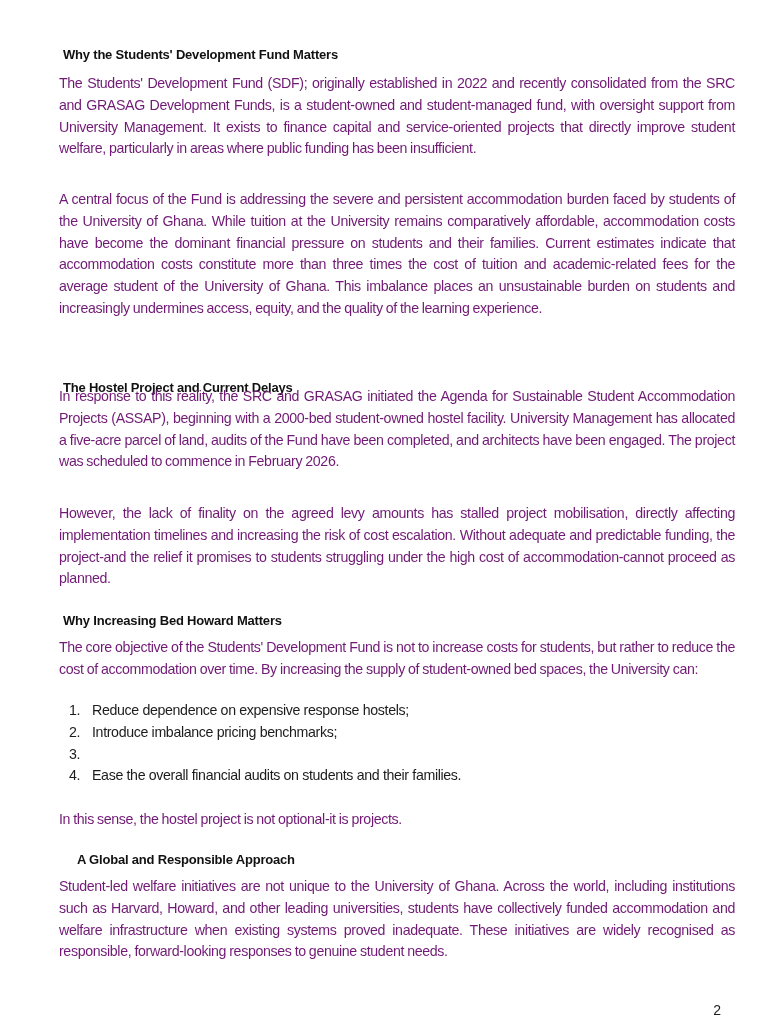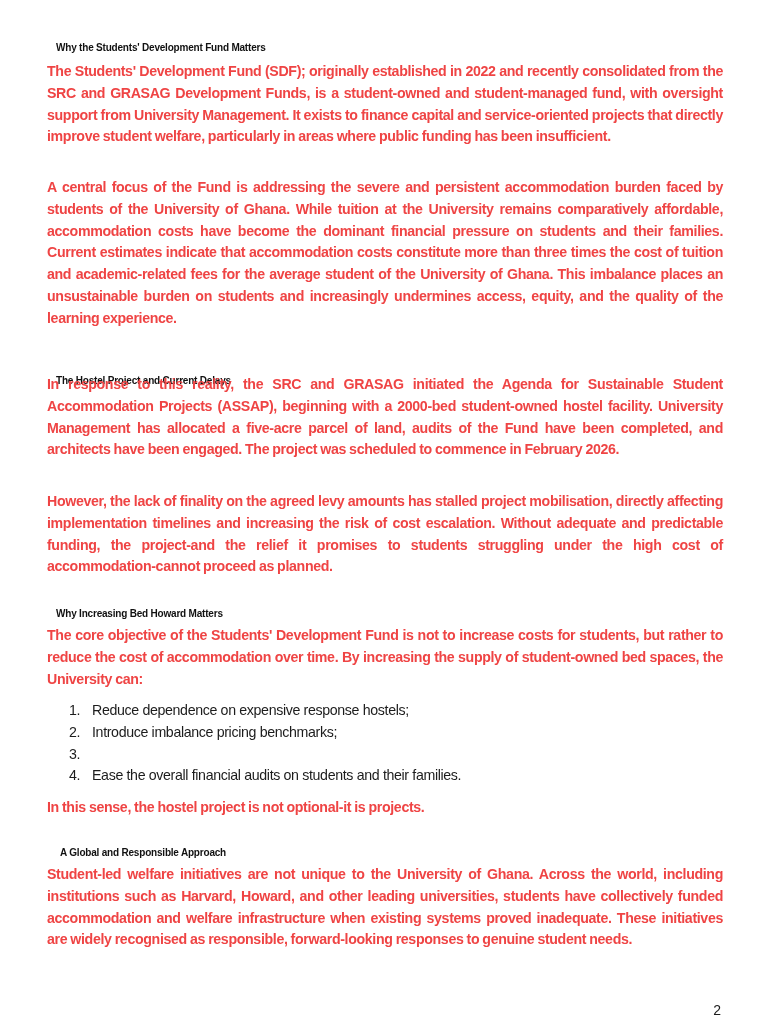--- a/index.html
+++ b/index.html
@@ -16,35 +16,34 @@
       font-family: "Liberation Sans", sans-serif;
     }
     .page {
       position: absolute;
       left: 47px;
       top: 0;
       width: 676px;
     }
     .heading {
       font-weight: bold;
-      font-size: 10px;
+      font-size: 13px;
       line-height: 22px;
-      margin: 9px;
+      margin: 16px;
       letter-spacing: -0.2px;
       color: #111;
     }
     .para {
       font-size: 14.2px;
       line-height: 21.8px;
-      margin: 0;
+      margin: 12px;
       text-align: justify;
       letter-spacing: -0.35px;
       word-spacing: -0.5px;
-      color: #ef4444;
-      font-weight: bold;
+      color: #701a75;
     }
     .list {
       margin: 0;
       padding: 0 0 0 22px;
       list-style: none;
     }
     .list li {
       font-size: 14.2px;
       line-height: 21.8px;
       letter-spacing: -0.35px;
@@ -90,17 +89,17 @@
     <li>
       <span class="num">3.</span>
     </li>
     <li>
       <span class="num">4.</span>
       <span>Ease the overall financial audits on students and their families.</span>
     </li>
   </ol>
   <p class="para" style="position:absolute; top:797px; left:0; width:676px;">In this sense, the hostel project is not optional-it is projects.</p>
 
-  <h2 class="heading" style="position:absolute; top:833px; left:4px;">A Global and Responsible Approach</h2>
+  <h2 class="heading" style="position:absolute; top:833px; left:14px;">A Global and Responsible Approach</h2>
   <p class="para" style="position:absolute; top:864px; left:0; width:676px;">Student-led welfare initiatives are not unique to the University of Ghana. Across the world, including institutions such as Harvard, Howard, and other leading universities, students have collectively funded accommodation and welfare infrastructure when existing systems proved inadequate. These initiatives are widely recognised as responsible, forward-looking responses to genuine student needs.</p>
 </div>
 
 <div class="page-number">2</div>
 
 </body></html>

